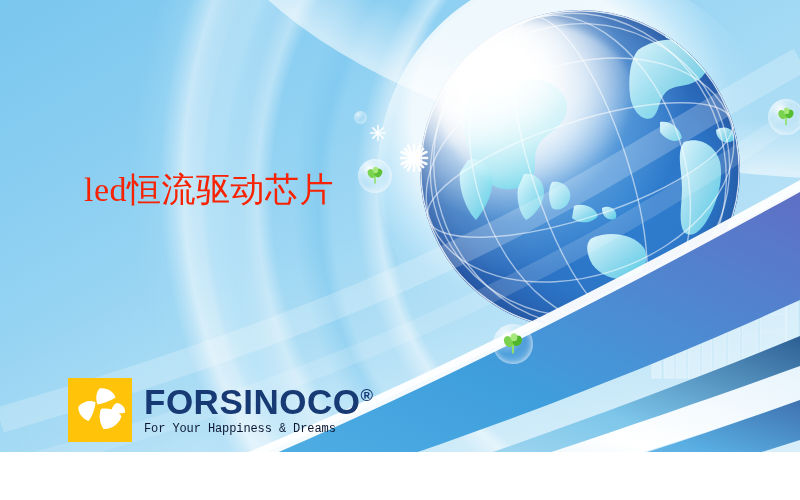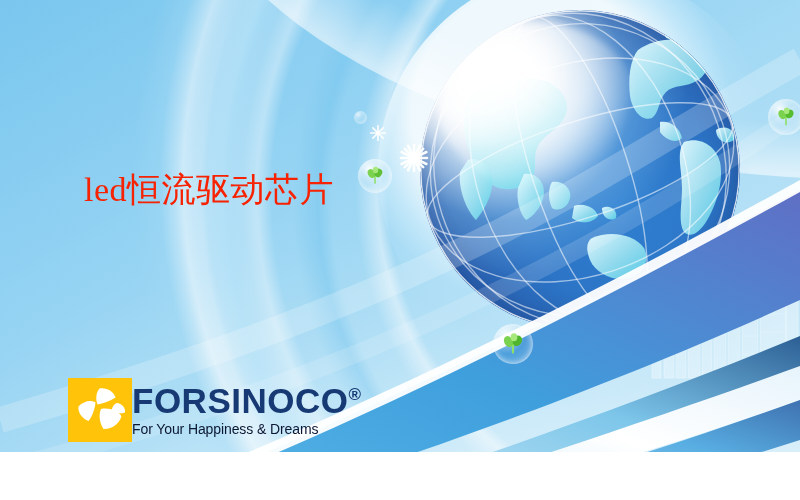--- a/index.html
+++ b/index.html
@@ -231,44 +231,45 @@
     top: 378px;
     display: flex;
     align-items: center;
   }
   #logo-mark {
     width: 64px;
     height: 64px;
     flex: 0 0 auto;
   }
   #logo-text {
-    margin-left: 0;
+    margin-left: 12px;
     display: flex;
     flex-direction: column;
     justify-content: center;
   }
   #brand-name {
     font-size: 35px;
     font-weight: bold;
     color: #173a74;
     letter-spacing: 0.5px;
     line-height: 1.0;
     white-space: nowrap;
   }
   #brand-name .reg {
     font-size: 17px;
     vertical-align: super;
     line-height: 1;
   }
   #brand-tagline {
     margin-top: 3px;
-    font-size: 14px;
+    font-size: 12px;
     color: #0b1733;
     letter-spacing: -0.1px;
     white-space: nowrap;
+    font-family: Liberation Mono, monospace;
   }
 </style>
 </head>
 <body>
 
 <div id="banner">
 
   <div class="sweep sweep-c"></div>
   <div class="sweep sweep-b"></div>
   <div class="sweep sweep-a"></div>

